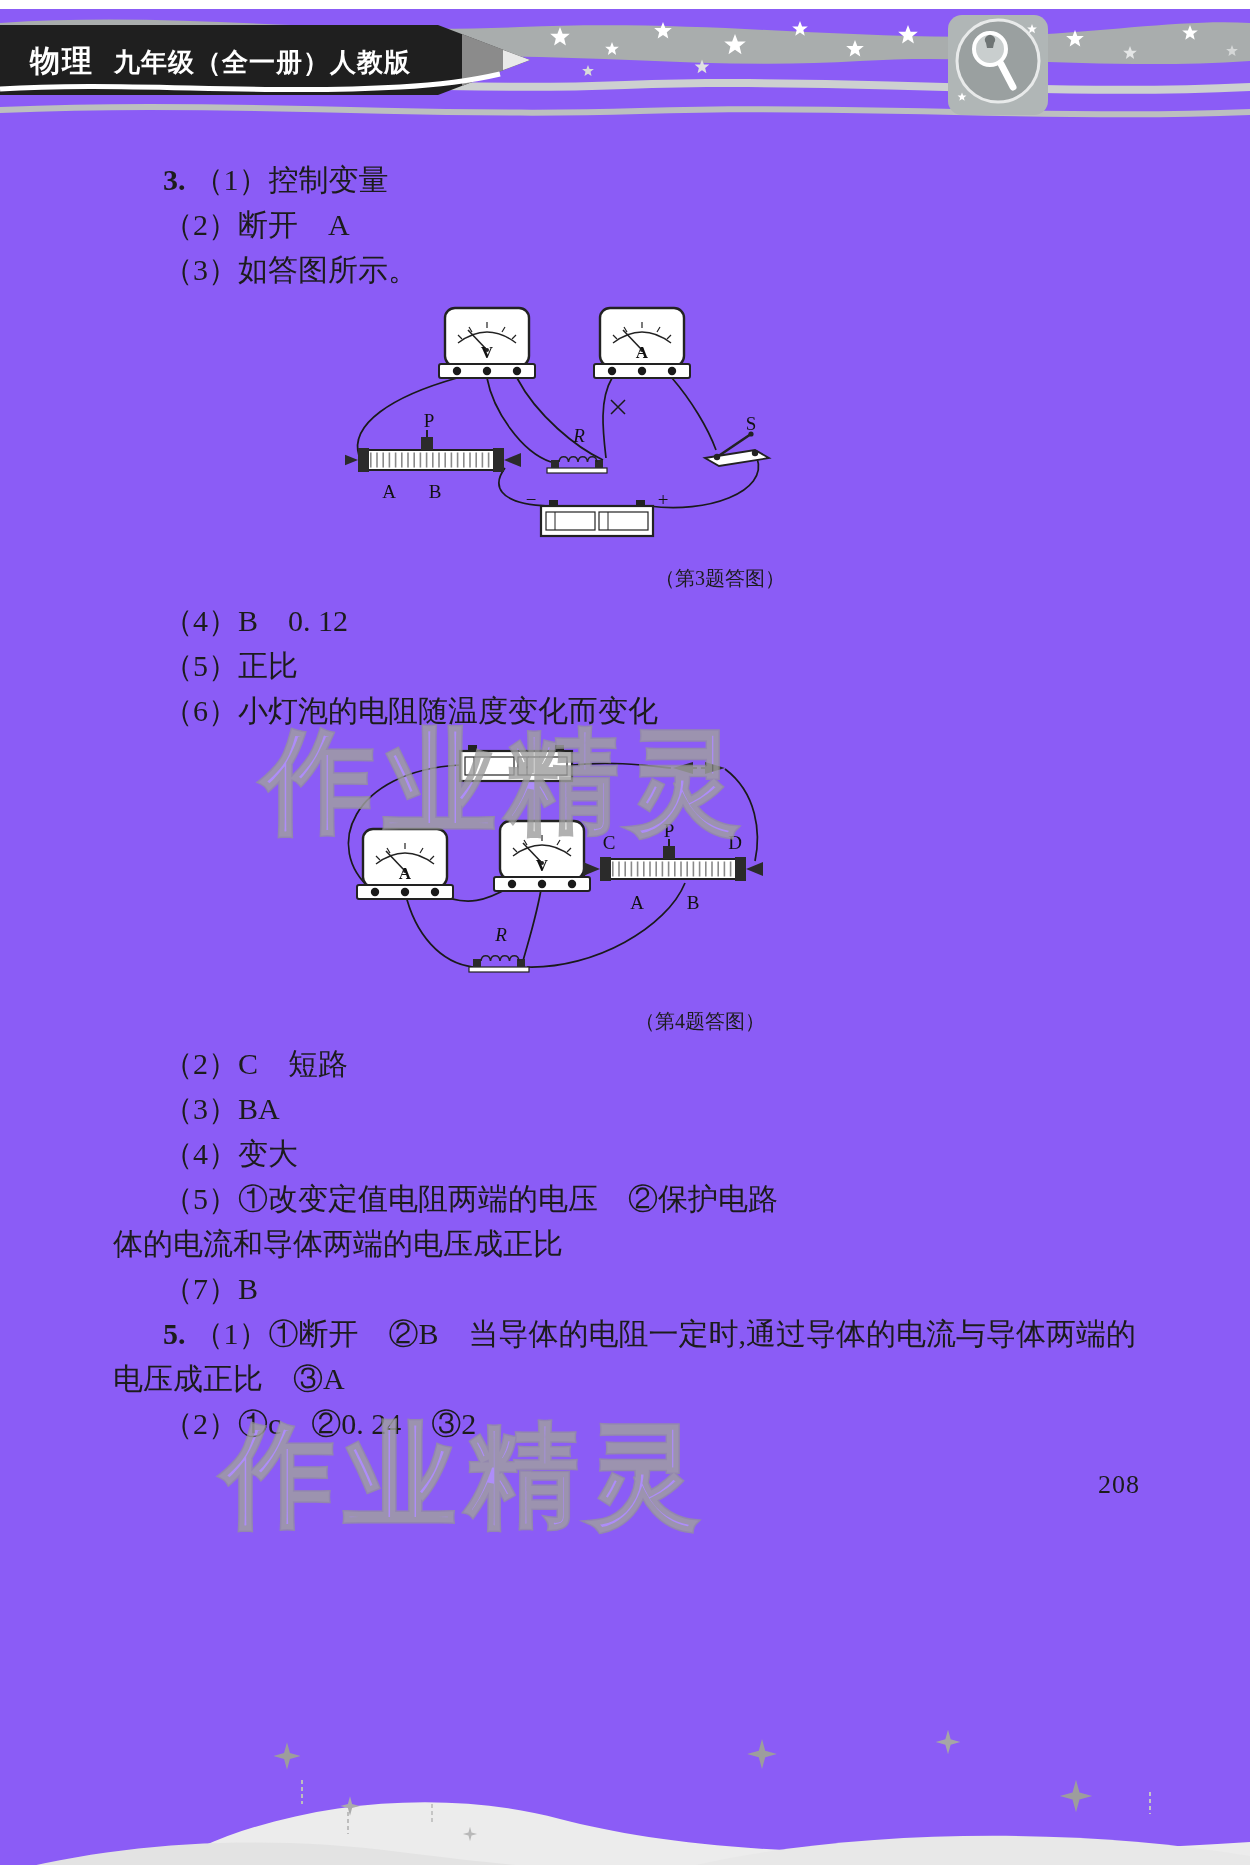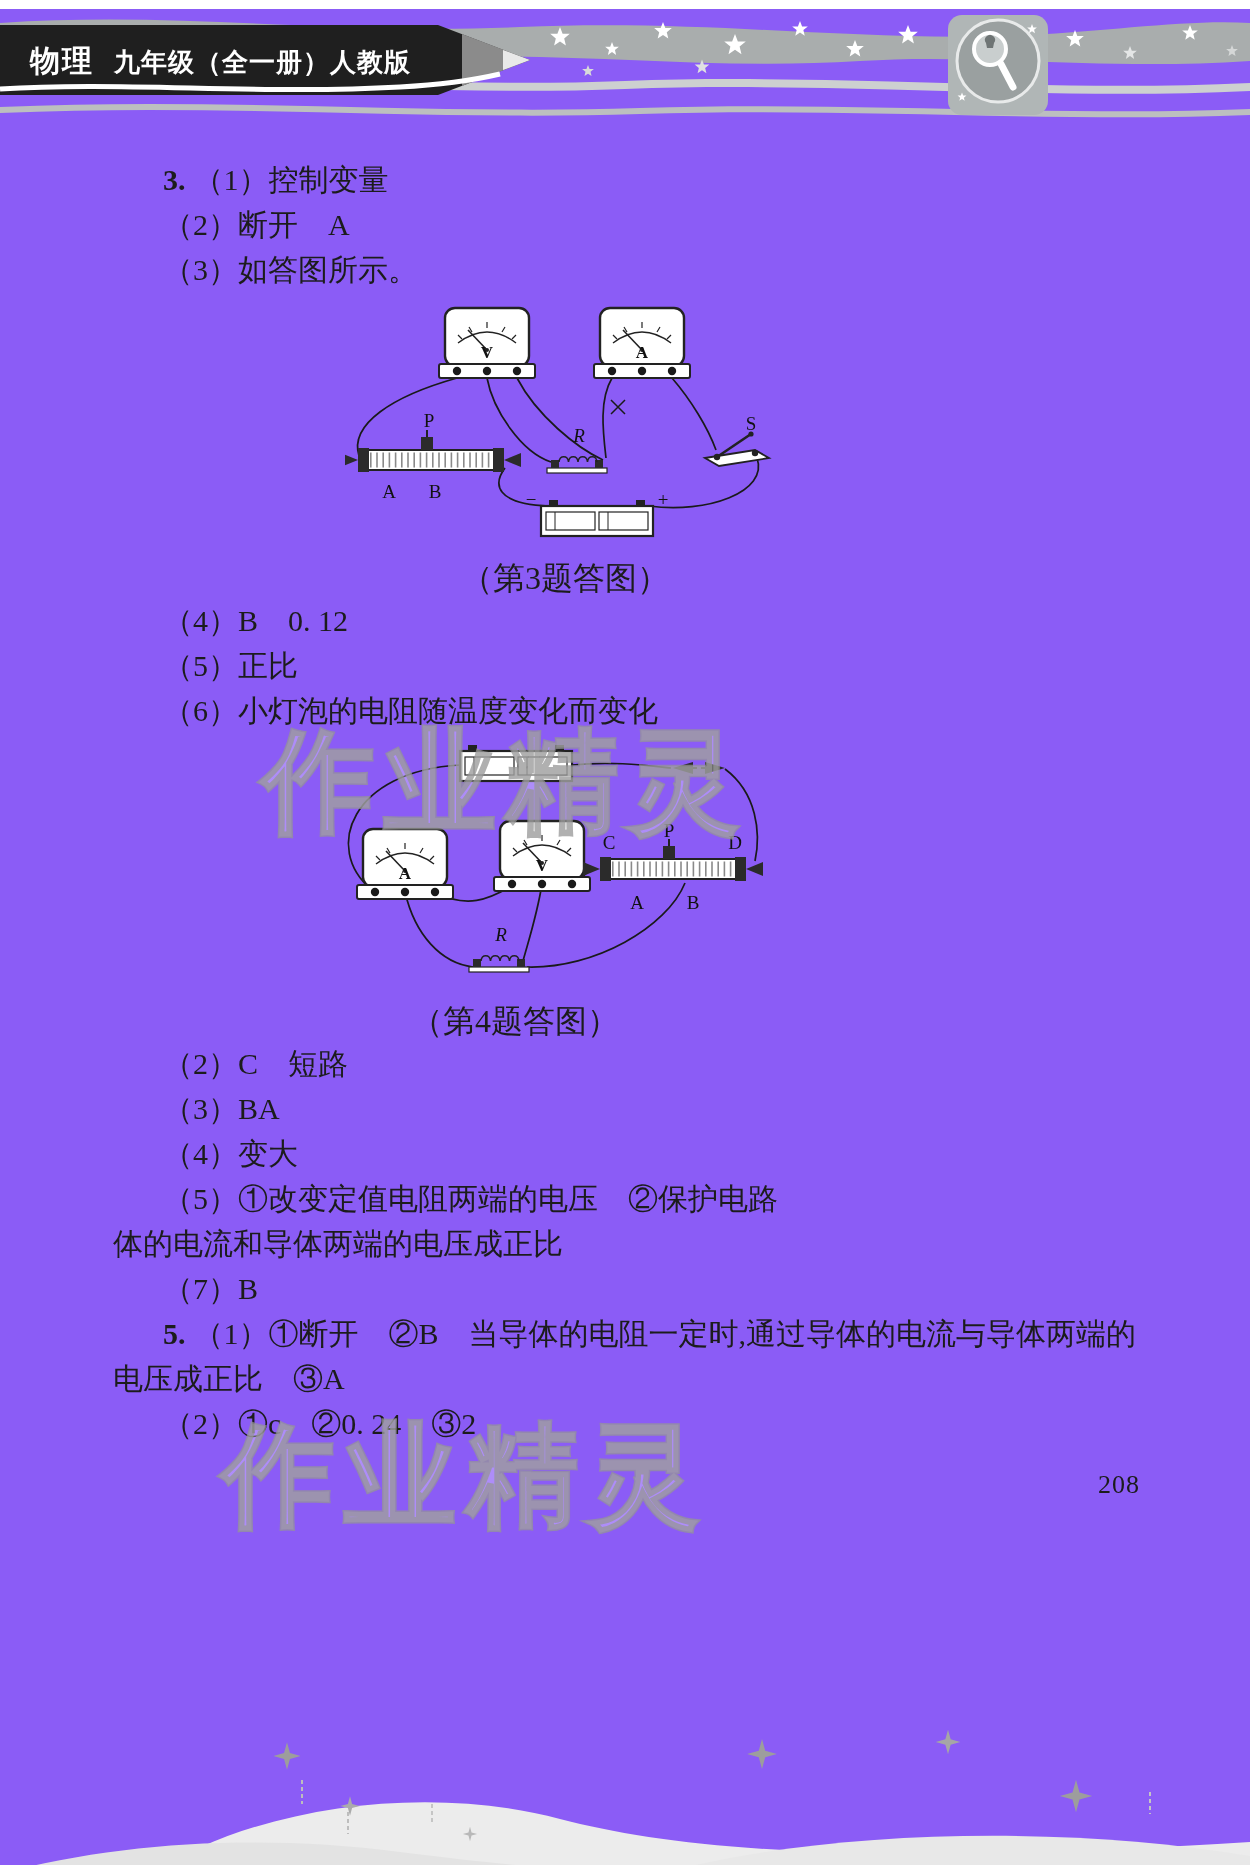--- a/index.html
+++ b/index.html
@@ -25,21 +25,21 @@
     position:absolute; left:113px; top:148px; width:1027px;
     font-size:30px; line-height:45px;
   }
   .line { padding-left:50px; white-space:nowrap; }
   .line.cont { padding-left:0; }
   .qnum { font-weight:bold; margin-right:8px; }
   
   .diagram-wrap { position:relative; }
   .d1 { width:440px; margin:8px 0 2px 232px; }
   .d2 { width:500px; margin:8px 0 2px 152px; }
-  .caption { text-align:center; font-size:32px; line-height:36px; }
+  .caption { text-align:right; font-size:20px; line-height:36px; }
   .dsvg text { font-family:"Liberation Serif","DejaVu Serif",serif; fill:#111; text-anchor:middle; }
   .mlabel { font-size:17px; font-weight:bold; }
   .clabel { font-size:19px; }
   .italic { font-style:italic; }
   
   .pagenum { text-align:right; font-size:26px; margin-top:16px; letter-spacing:1px; }
   
   .watermark {
     position:absolute; z-index:30; white-space:nowrap;
     font-family:Liberation Mono, monospace; font-weight:bold;

